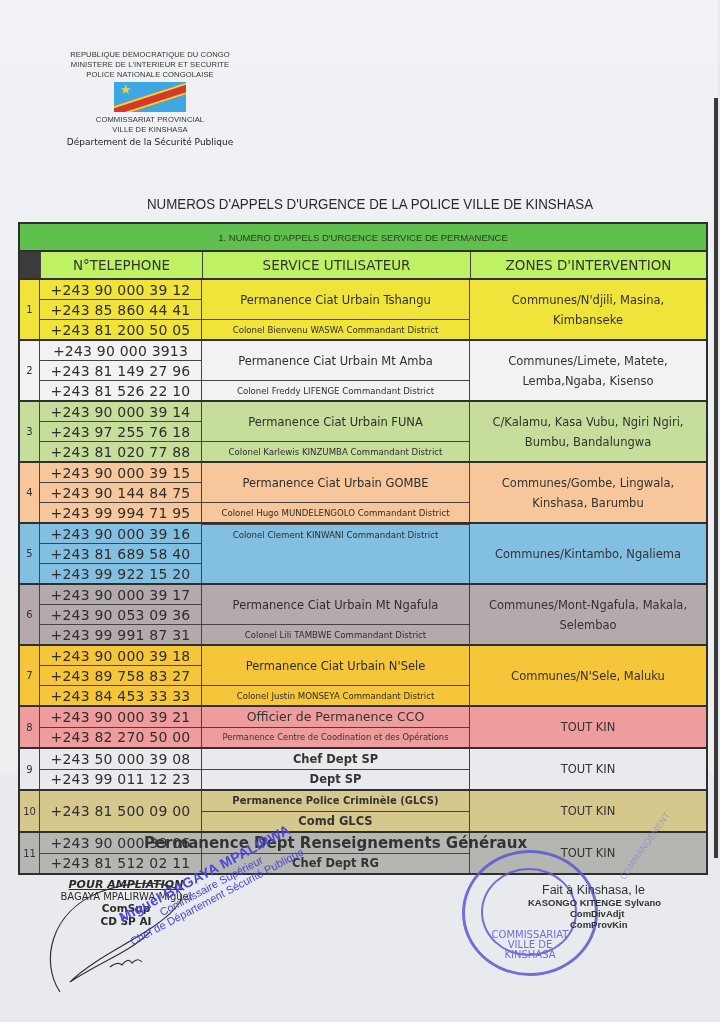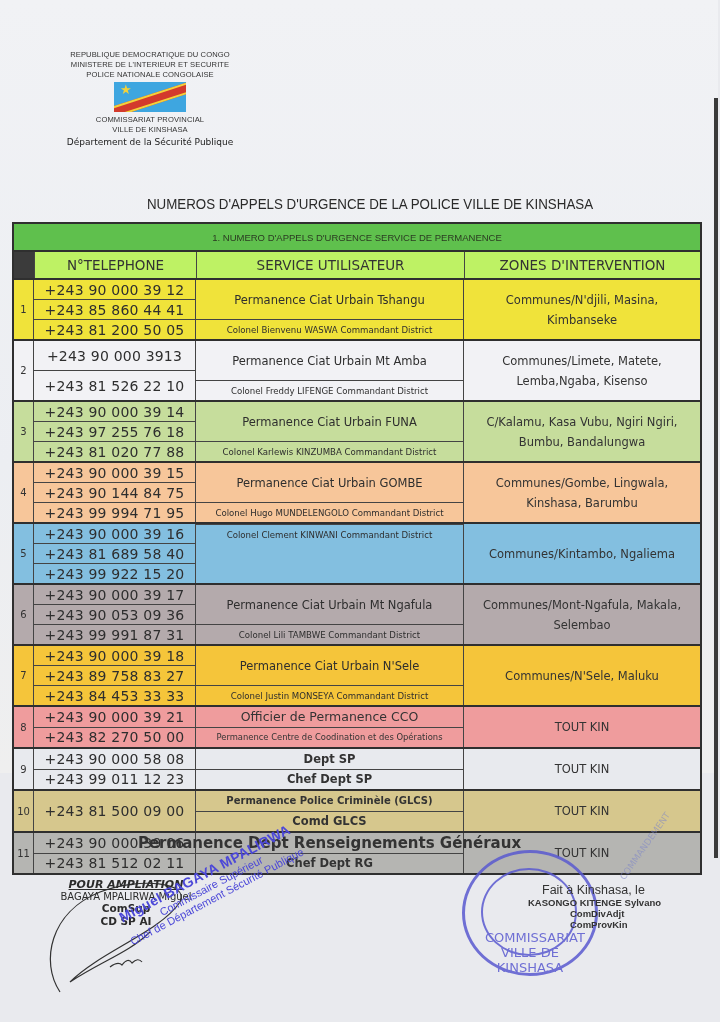--- a/index.html
+++ b/index.html
@@ -39,21 +39,21 @@
   .dept-line { font-family: "DejaVu Sans", sans-serif; font-size: 9px; margin-top: 2px; color: #222; }
 
   .doc-title {
     position: absolute; left: 60px; top: 196px; width: 620px; text-align: center;
     font-family: "Liberation Sans", sans-serif; font-size: 14.5px; color: #2a2a2a;
     transform: scaleX(0.92);
   }
 
   
   .table {
-    position: absolute; left: 12px; top: 222px; width: 686px;
+    position: absolute; left: 18px; top: 222px; width: 686px;
     border: 2px solid #2f2f2f; background: #fff;
   }
   .banner {
     height: 26px; background: #5fc04d; border-bottom: 2px solid #2f2f2f;
     display: flex; align-items: center; justify-content: center;
     font-size: 9.5px; color: #2b3a22; font-family: "Liberation Sans", sans-serif;
   }
   .head {
     display: grid; grid-template-columns: 20px 162px 268px 1fr; height: 26px;
     border-bottom: 2px solid #2f2f2f;
@@ -110,21 +110,21 @@
   .stamp-left .s1 { font-size: 14px; font-weight: bold; letter-spacing: 0.3px; }
   .stamp-left .s2 { font-size: 11px; }
   .stamp-left .s3 { font-size: 11px; }
   .sig-left { position: absolute; left: 40px; top: 872px; width: 160px; height: 130px; }
 
   .seal {
     position: absolute; left: 462px; top: 850px; width: 130px; height: 120px;
     border: 3px solid #5a5ad0; border-radius: 50%; color: #5a5ad0; opacity: 0.85;
   }
   .seal-inner { position: absolute; left: 16px; top: 15px; width: 92px; height: 84px; border: 2px solid #5a5ad0; border-radius: 50%; }
-  .seal-text { position: absolute; left: 20px; top: 40px; width: 90px; text-align: center; font-size: 13px; line-height: 15px; margin-top: 37px; }
+  .seal-text { position: absolute; left: 20px; top: 40px; width: 90px; text-align: center; font-size: 10px; line-height: 10px; margin-top: 37px; }
   .footer-right { position: absolute; left: 520px; top: 883px; color: #333; font-family: "Liberation Sans", sans-serif; }
   .fr-place { font-size: 12.5px; margin-left: 22px; }
   .fr-name { font-size: 9.5px; font-weight: bold; margin-left: 8px; }
   .fr-rank { font-size: 9.5px; font-weight: bold; margin-left: 50px; line-height: 11px; }
   .stamp-right {
     position: absolute; left: 590px; top: 840px; width: 110px; color: #7c84c8; opacity: 0.55;
     transform: rotate(-55deg); font-size: 9px; text-align: center; line-height: 12px;
   }
 </style>
 </head>
@@ -168,20 +168,21 @@
         <div class="svc-main">Permanence Ciat Urbain Tshangu</div>
         <div class="svc-sub">Colonel Bienvenu WASWA Commandant District</div>
       </div>
       <div class="zone">Communes/N'djili, Masina, Kimbanseke</div>
     </div>
 
     <div class="group g3 c-white">
       <div class="gnum">2</div>
       <div class="phones">
         <div class="phone">+243 90 000 3913</div>
+        <div class="phone">+243 81 149 27 96</div>
         <div class="phone">+243 81 526 22 10</div>
       </div>
       <div class="services">
         <div class="svc-main">Permanence Ciat Urbain Mt Amba</div>
         <div class="svc-sub">Colonel Freddy LIFENGE Commandant District</div>
       </div>
       <div class="zone">Communes/Limete, Matete, Lemba,Ngaba, Kisenso</div>
     </div>
 
     <div class="group g3 c-green">
@@ -262,26 +263,26 @@
       <div class="services">
         <div class="svc-half" style="font-weight:normal;font-size:12.5px;">Officier de Permanence CCO</div>
         <div class="svc-half tiny">Permanence  Centre de Coodination et des Opérations</div>
       </div>
       <div class="zone">TOUT KIN</div>
     </div>
 
     <div class="group g2 c-light">
       <div class="gnum">9</div>
       <div class="phones">
-        <div class="phone">+243 90 000 58 08</div>
+        <div class="phone">+243 50 000 39 08</div>
         <div class="phone">+243 99 011 12 23</div>
       </div>
       <div class="services">
+        <div class="svc-half">Chef Dept SP</div>
         <div class="svc-half">Dept SP</div>
-        <div class="svc-half">Chef Dept SP</div>
       </div>
       <div class="zone">TOUT KIN</div>
     </div>
 
     <div class="group g2 c-khaki">
       <div class="gnum">10</div>
       <div class="phones">
         <div class="phone">+243 81 500 09 00</div>
       </div>
       <div class="services">

